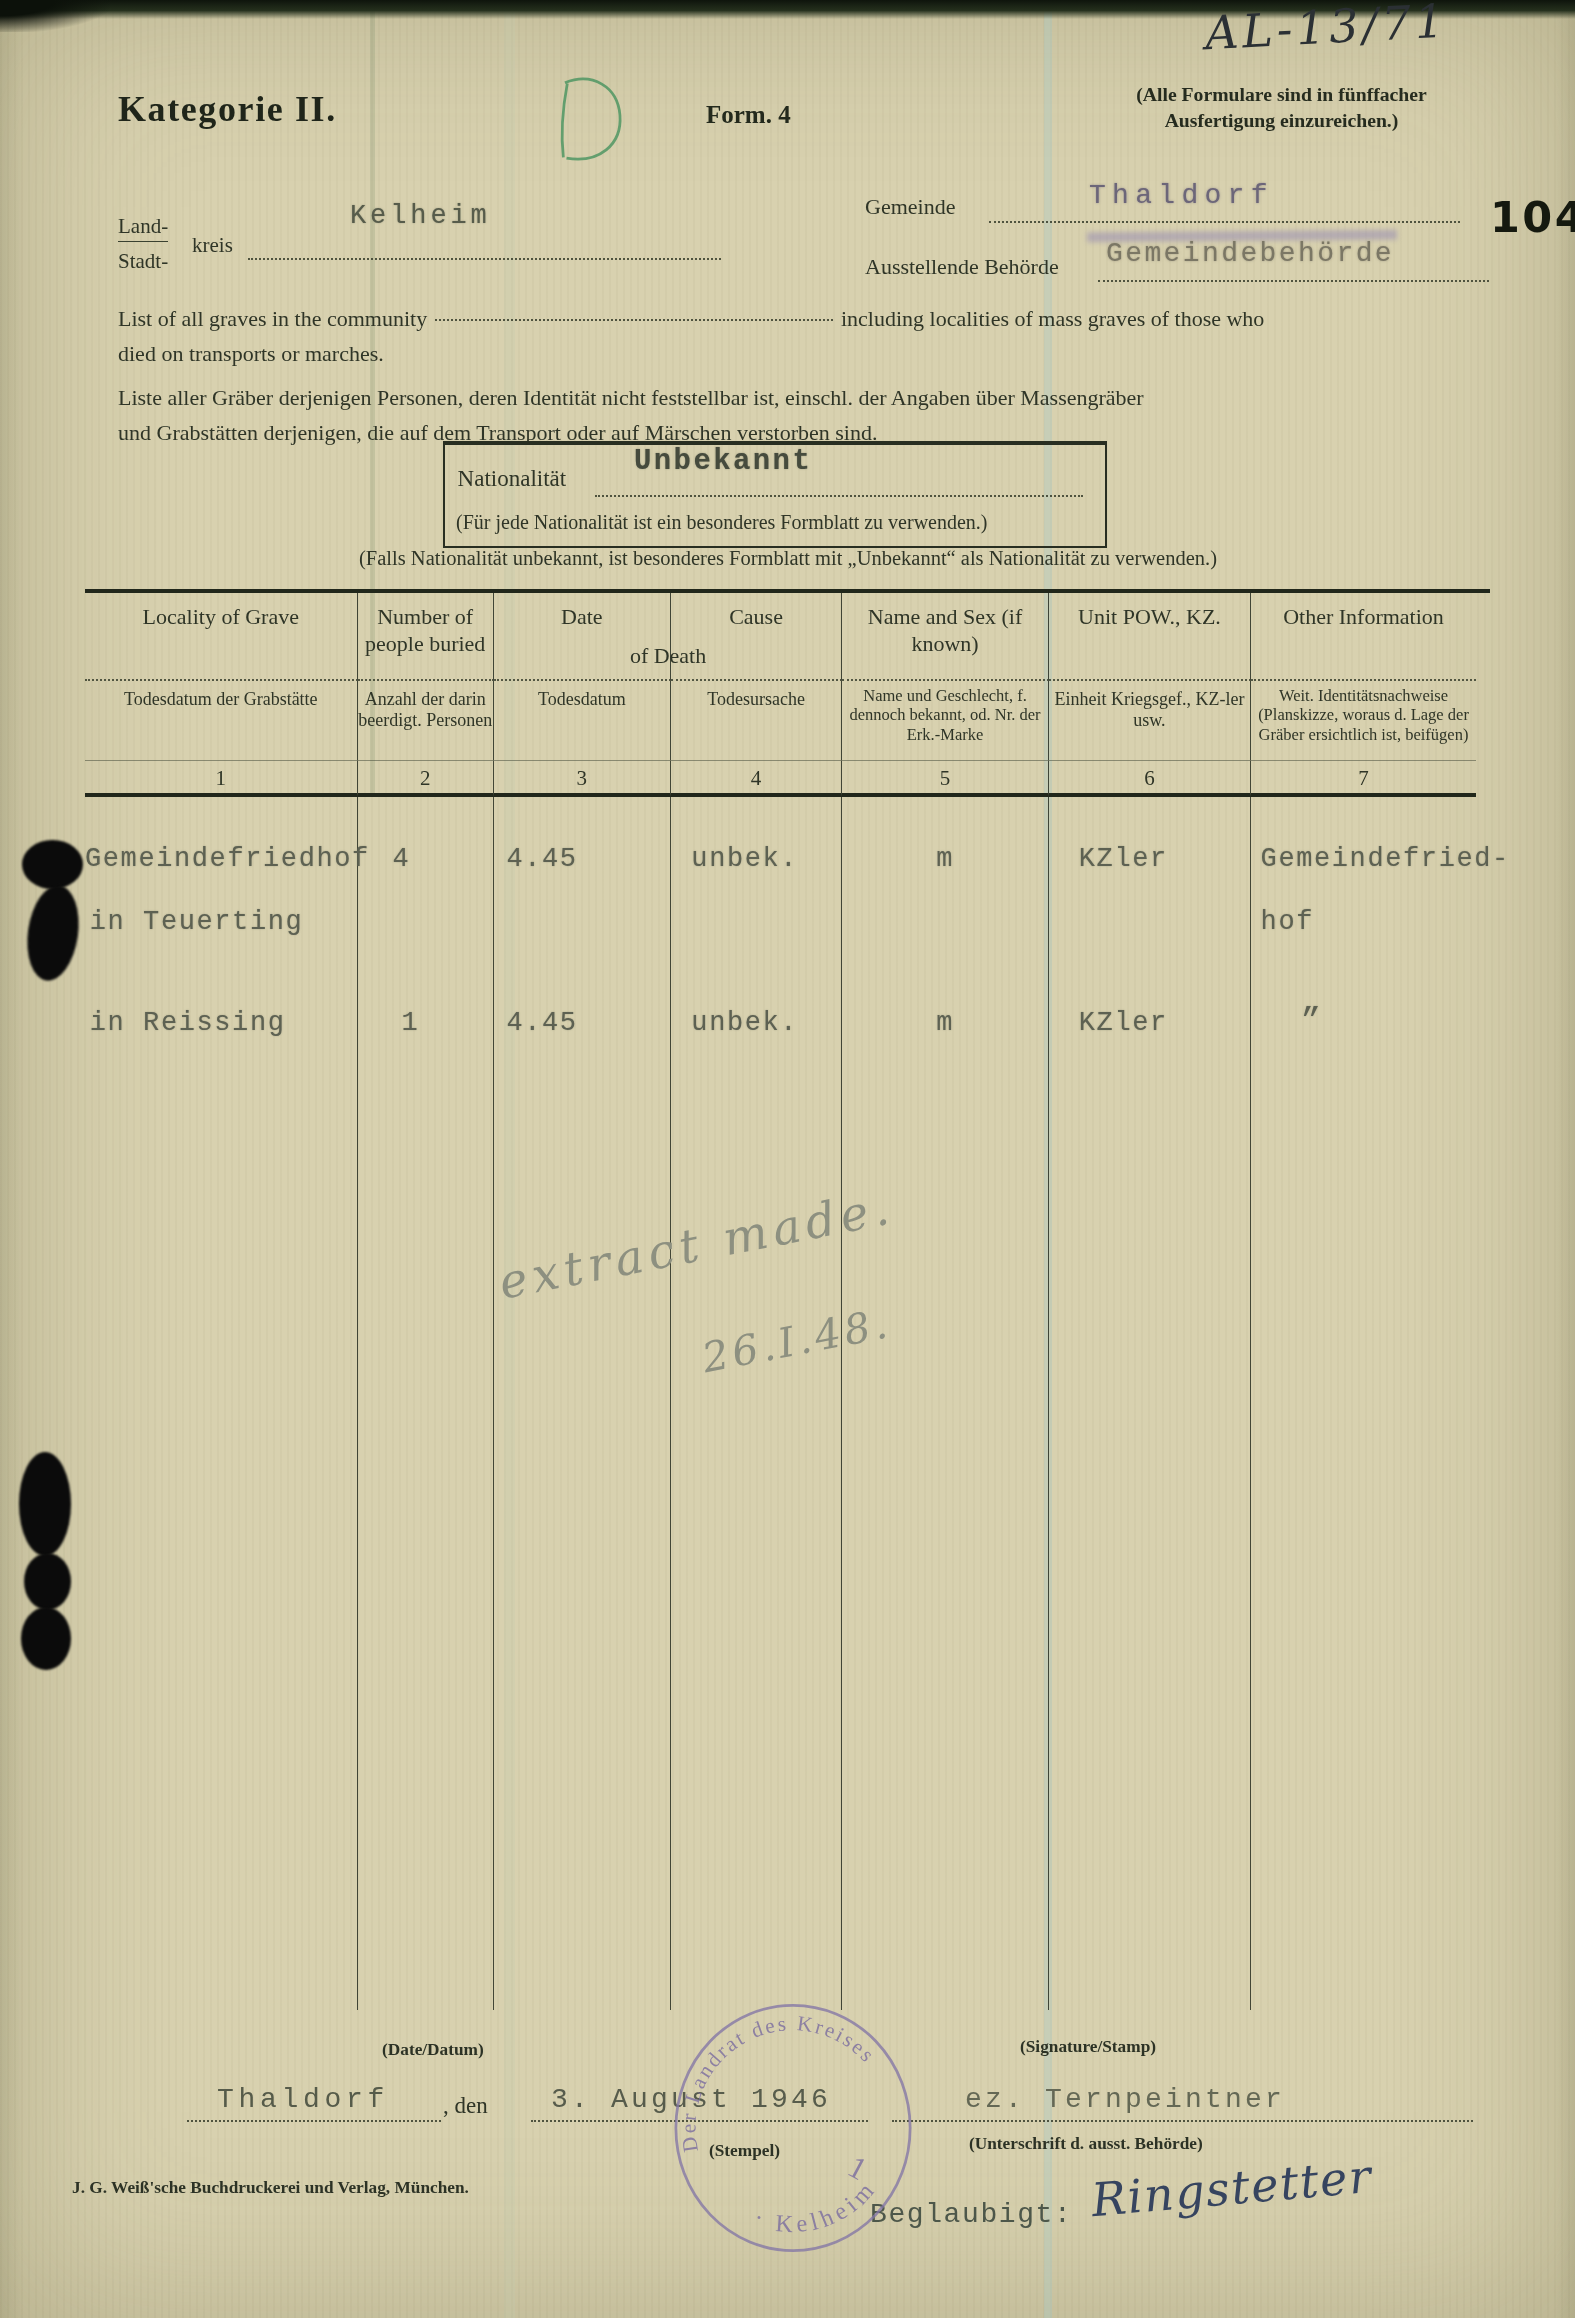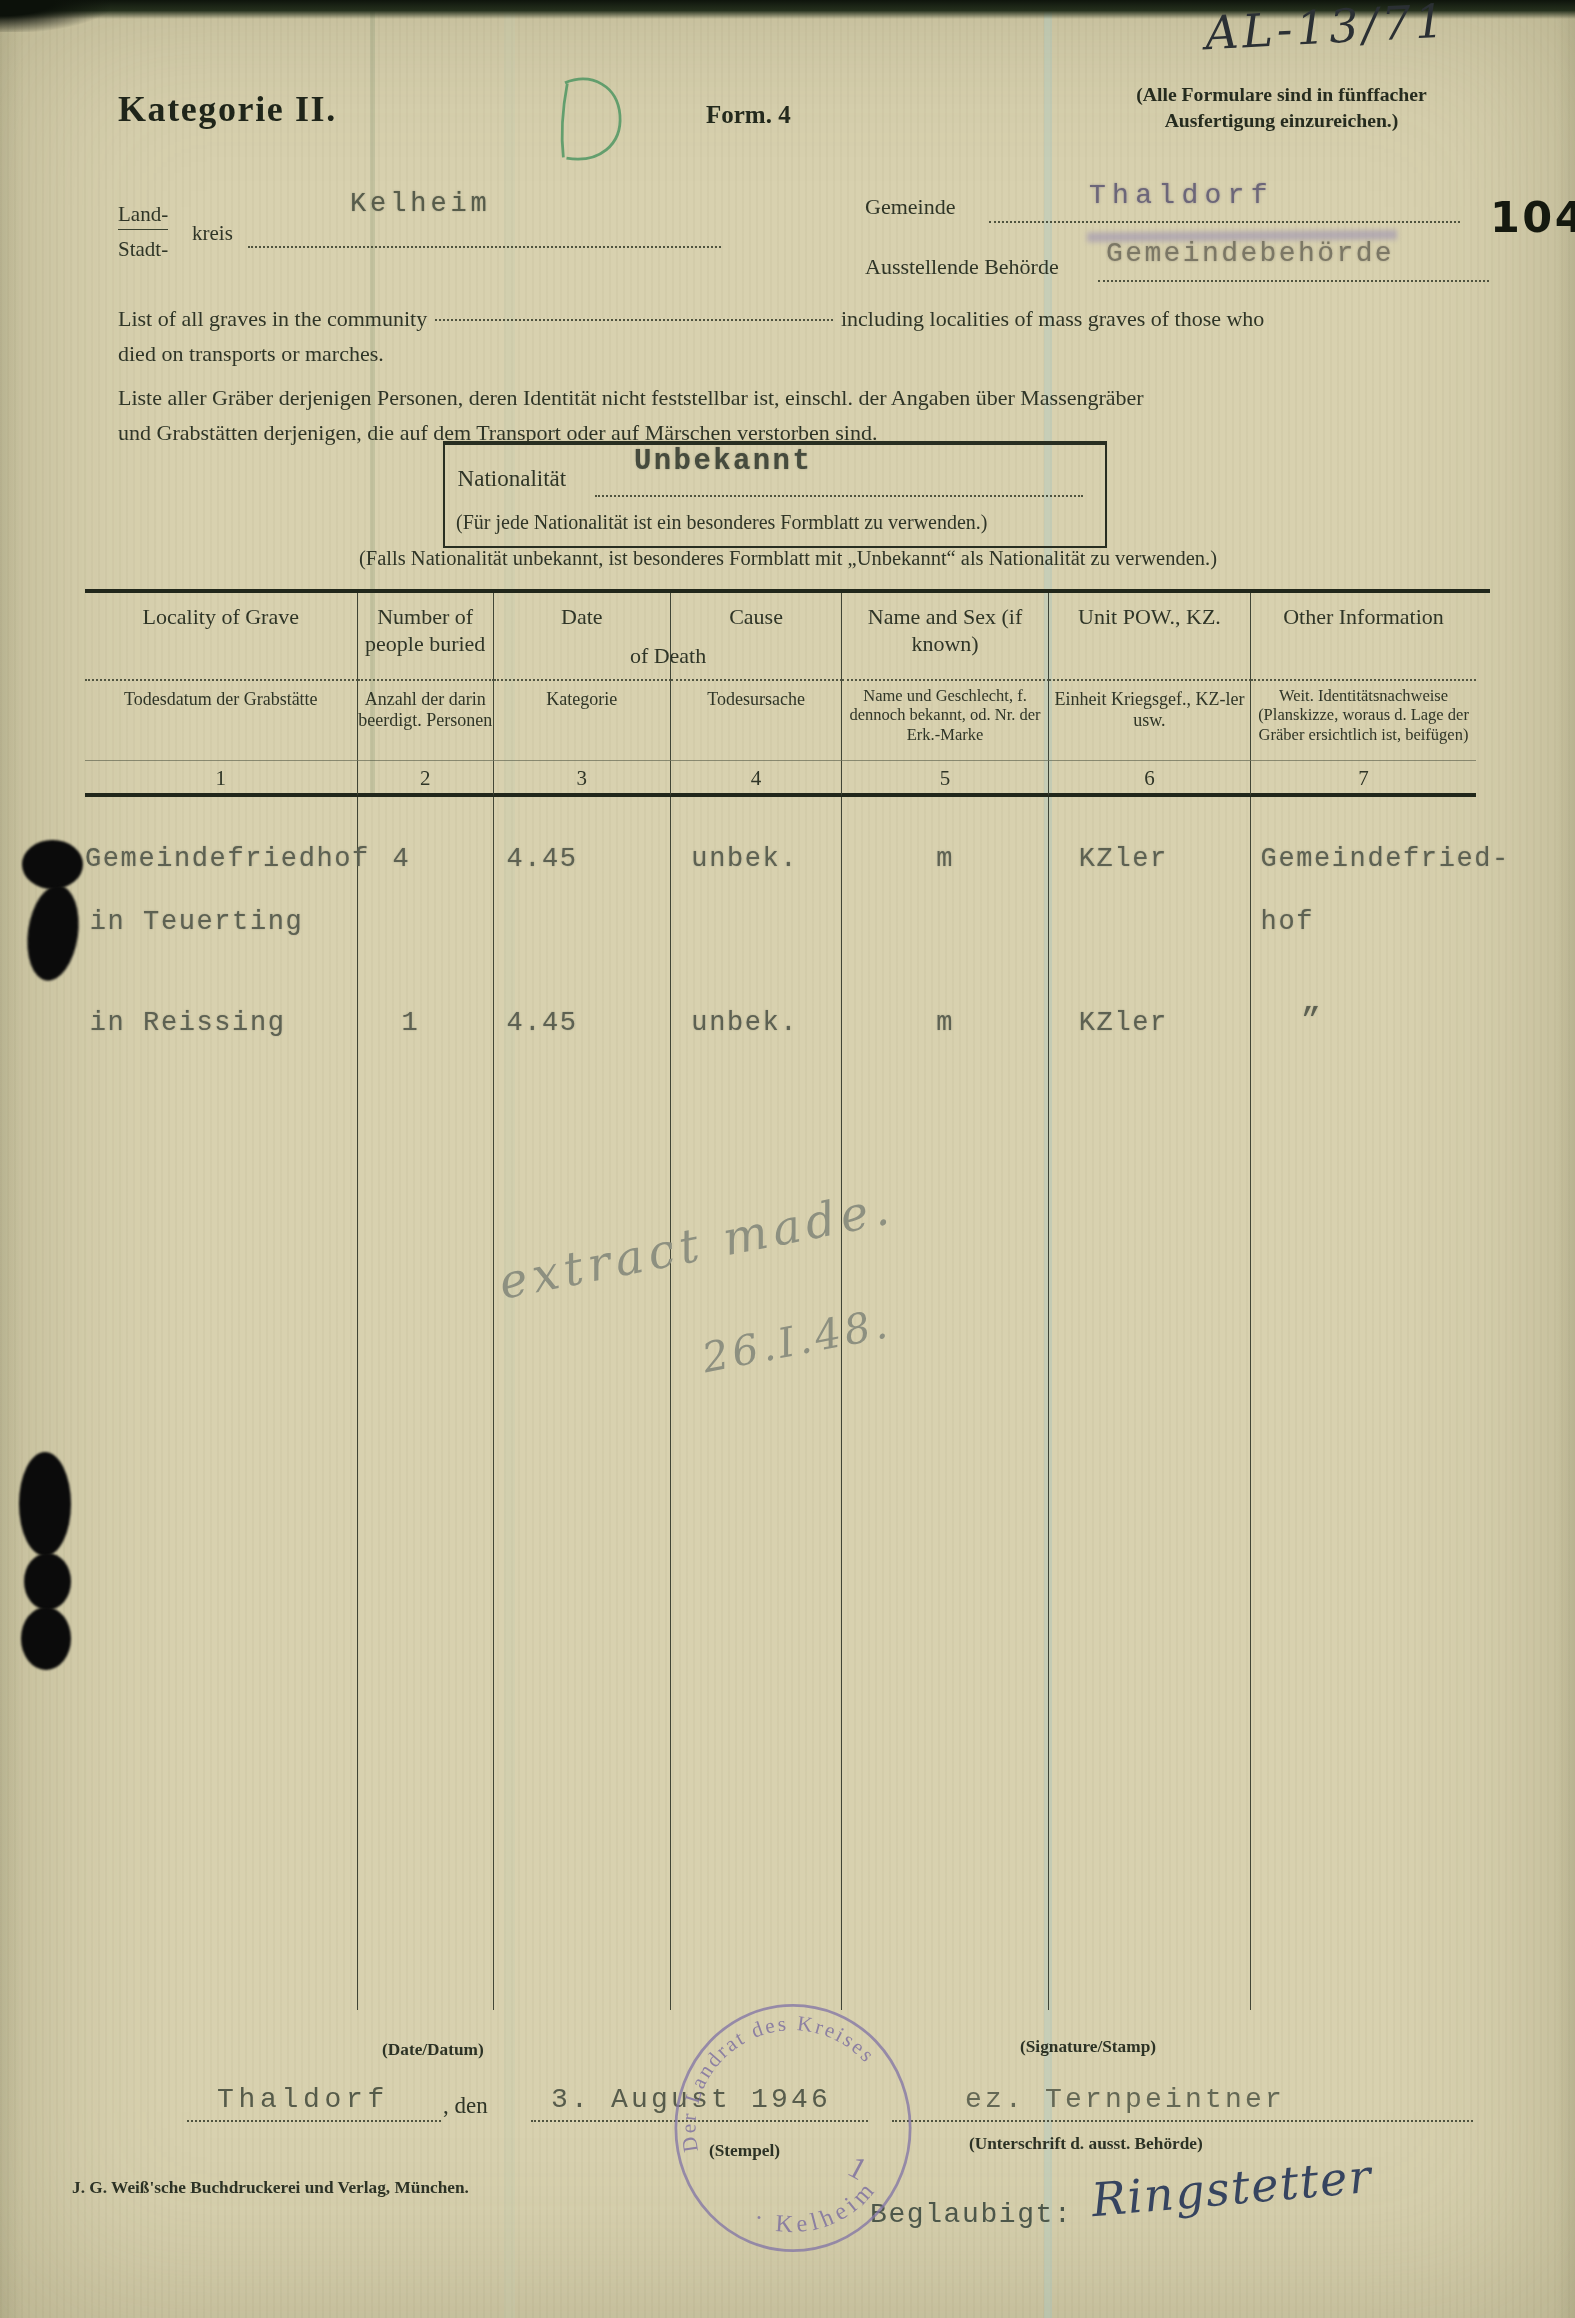--- a/index.html
+++ b/index.html
@@ -22,21 +22,21 @@
   .streak-a{left:640;left:504px;width:11px;background:rgba(195,203,172,.30);}
   .streak-b{left:1044px;width:7.9px;background:rgba(172,203,196,.38);}
   .streak-c{left:370px;width:4.7px;height:795px;background:rgba(90,120,80,.16);}
 
   .kategorie{left:118px;top:88px;font-size:36px;font-weight:bold;letter-spacing:1.6px;color:#1f251a;}
   .form4{left:706px;top:101px;font-size:25px;font-weight:bold;color:#242a1d;}
   .copies{left:1067px;top:82px;width:429px;font-size:19.7px;font-weight:bold;text-align:center;line-height:1.3;color:#262c1f;}
   .alref{left:1205px;top:0px;font-size:46px;letter-spacing:3.9px;color:#2b3034;transform:rotate(-3deg);}
   .pagenum{left:1490px;top:192px;font-size:43px;font-family:"DejaVu Sans",sans-serif;font-weight:600;letter-spacing:2.4px;color:#15190f;}
 
-  .landblock{left:118px;top:202px;width:614px;height:71px;font-size:21px;}
+  .landblock{left:118px;top:214px;width:614px;height:71px;font-size:21px;}
   .land{left:0;top:0;border-bottom:1.6px solid #3a4130;padding-bottom:2.4px;}
   .stadt{left:0;top:35px;}
   .kreis{left:74px;top:19px;}
   .kelheim{left:232px;top:-12.6px;font-size:27px;letter-spacing:3.9px;color:#575c4b;text-shadow:0 0 1.6px rgba(87,92,75,.5);}
 
   .gemblock{left:865px;top:186px;width:630px;height:50px;font-size:22px;}
   .gemval{left:224px;top:-6.3px;font-size:28px;letter-spacing:6.3px;color:#6c6679;text-shadow:0 0 2.4px rgba(108,102,121,.6);}
   .behblock{left:865px;top:244px;width:630px;height:50px;font-size:22px;}
   .behval{left:241px;top:-6.3px;font-size:28px;letter-spacing:2.4px;color:#7b7765;text-shadow:0 0 2.4px rgba(123,119,101,.6);}
   .smear{left:222px;top:-12.6px;width:310px;height:10.2px;background:#9186b2;opacity:.5;filter:blur(2.4px);transform:rotate(-.5deg);}
@@ -157,21 +157,21 @@
     <div class="tc t-en">Locality of Grave</div>
     <div class="tc t-en">Number of people buried</div>
     <div class="tc t-en">Date</div>
     <div class="tc t-en">Cause</div>
     <div class="tc t-en">Name and Sex (if known)</div>
     <div class="tc t-en">Unit POW., KZ.</div>
     <div class="tc t-en last">Other Information</div>
 
     <div class="tc t-de">Todesdatum der Grabstätte</div>
     <div class="tc t-de">Anzahl der darin beerdigt. Personen</div>
-    <div class="tc t-de">Kategorie</div>
+    <div class="tc t-de">Todesdatum</div>
     <div class="tc t-de">Todesursache</div>
     <div class="tc t-de small">Name und Geschlecht, f. dennoch bekannt, od. Nr. der Erk.-Marke</div>
     <div class="tc t-de">Einheit Kriegsgef., KZ-ler usw.</div>
     <div class="tc t-de small last">Weit. Identitätsnachweise (Planskizze, woraus d. Lage der Gräber ersichtlich ist, beifügen)</div>
 
     <div class="tc t-num">1</div>
     <div class="tc t-num">2</div>
     <div class="tc t-num">3</div>
     <div class="tc t-num">4</div>
     <div class="tc t-num">5</div>

